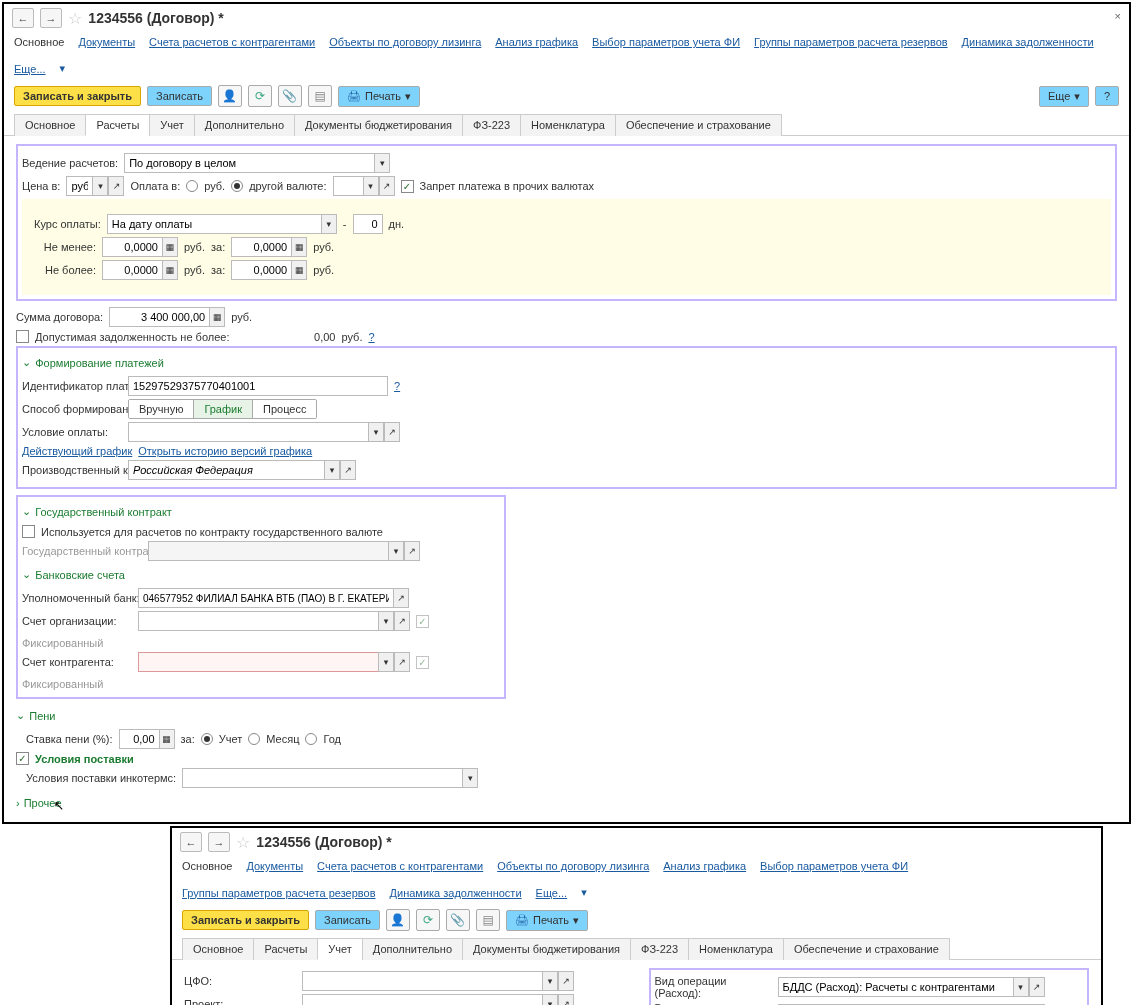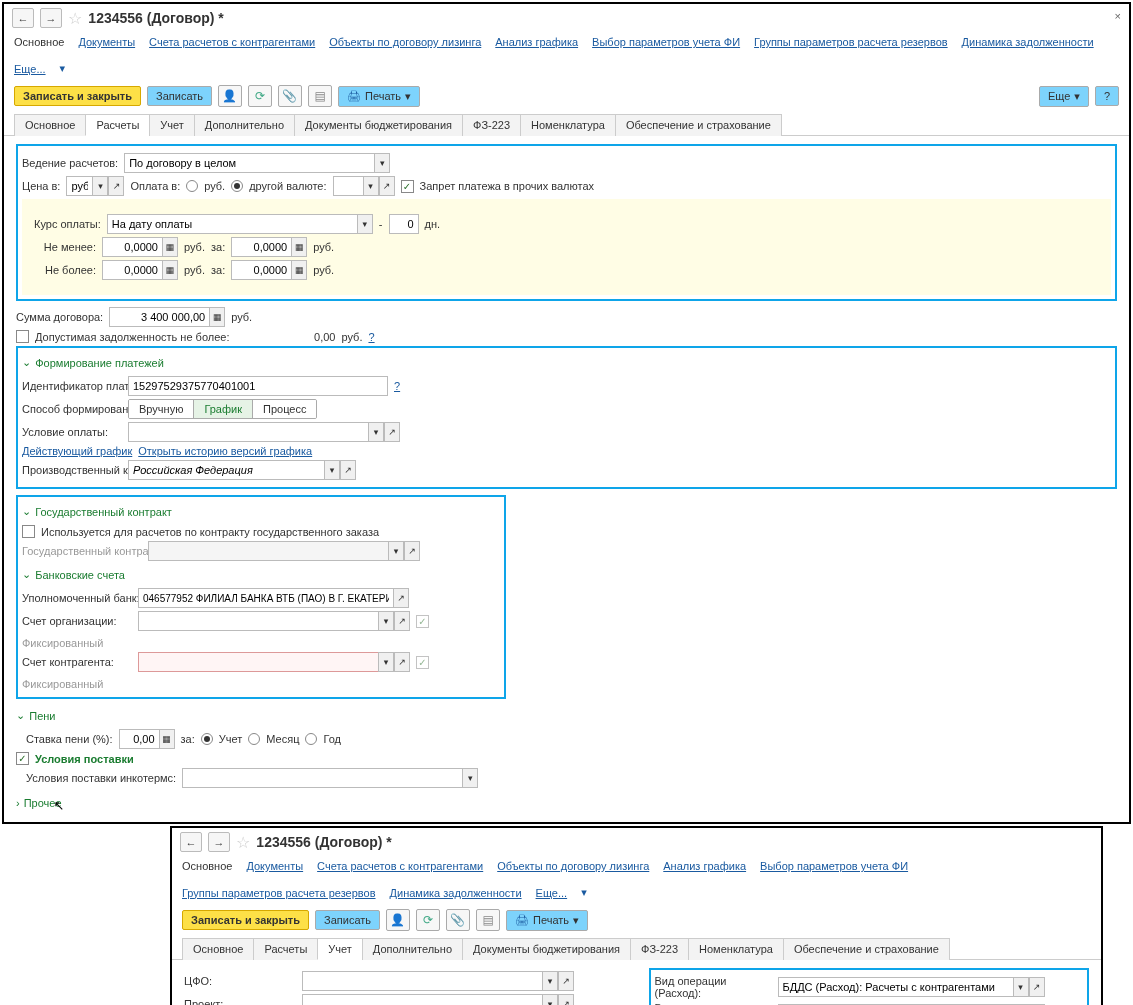--- a/index.html
+++ b/index.html
@@ -94,21 +94,21 @@
   }
   .tab.active {
     background: #fff;
     border-color: #ccc;
     border-bottom: 1px solid #fff;
   }
   .content {
     padding: 8px 12px;
   }
   .redbox {
-    border: 2px solid #0ea5e9;
+    border: 2px solid #c4b5fd;
     padding: 4px;
     margin-bottom: 6px;
   }
   .row {
     display: flex;
     align-items: center;
     gap: 6px;
     margin: 3px 0;
     flex-wrap: wrap;
   }
@@ -276,21 +276,21 @@
           <span class="combo-btn">▾</span>
           <span class="combo-btn">↗</span>
         </span>
         <span class="checkbox checked"></span>
         <span class="lbl">Запрет платежа в прочих валютах</span>
       </div>
       <div class="highlight-area">
         <div class="row">
           <span class="lbl">Курс оплаты:</span>
           <span class="combo">
-            <input class="input" style="width: 250px;" value="На дату оплаты">
+            <input class="input" style="width: 214px;" value="На дату оплаты">
             <span class="combo-btn">▾</span>
           </span>
           <span>-</span>
           <input class="input num" style="width: 30px;" value="0">
           <span class="lbl">дн.</span>
         </div>
         <div class="row">
           <span class="lbl" style="width:62px;text-align:right;">Не менее:</span>
           <span class="combo">
             <input class="input num" style="width: 60px;" value="0,0000">
@@ -379,21 +379,21 @@
     </div>
 
     
     <div class="redbox" style="width:490px;">
       <div class="section-h">
         <span>⌄</span>
         <span>Государственный контракт</span>
       </div>
       <div class="row">
         <span class="checkbox"></span>
-        <span class="lbl">Используется для расчетов по контракту государственного заказа</span>
+        <span class="lbl">Используется для расчетов по контракту государственного валюте</span>
       </div>
       <div class="row">
         <span class="lbl" style="width:120px;color:#999;">Государственный контракт:</span>
         <span class="combo">
           <input class="input ro" style="width: 240px;">
           <span class="combo-btn">▾</span>
           <span class="combo-btn">↗</span>
         </span>
       </div>
       <div class="section-h">

